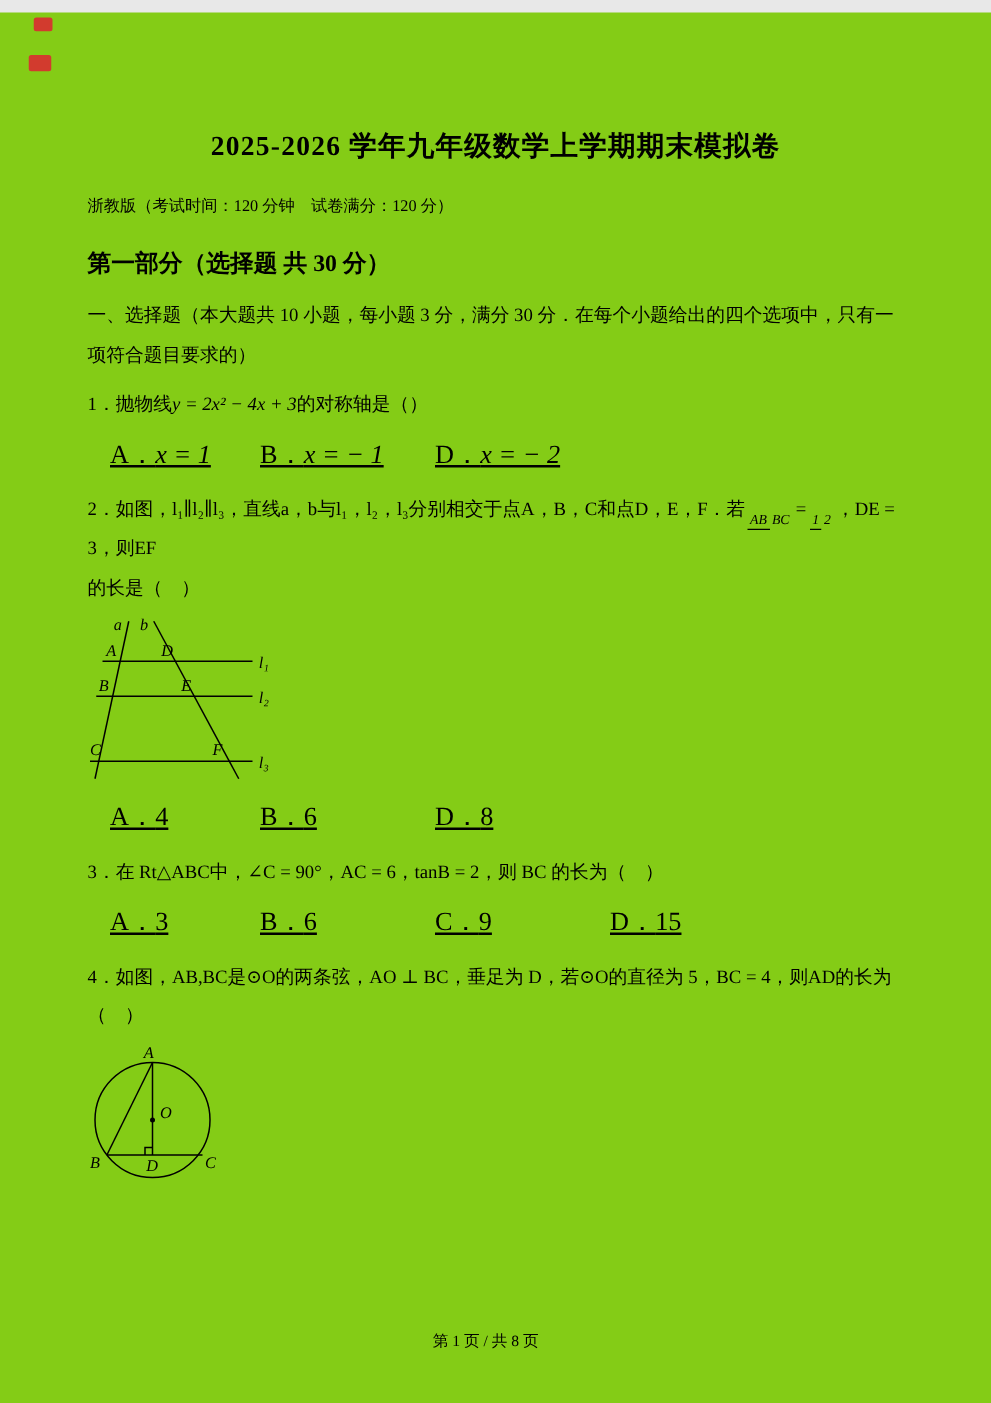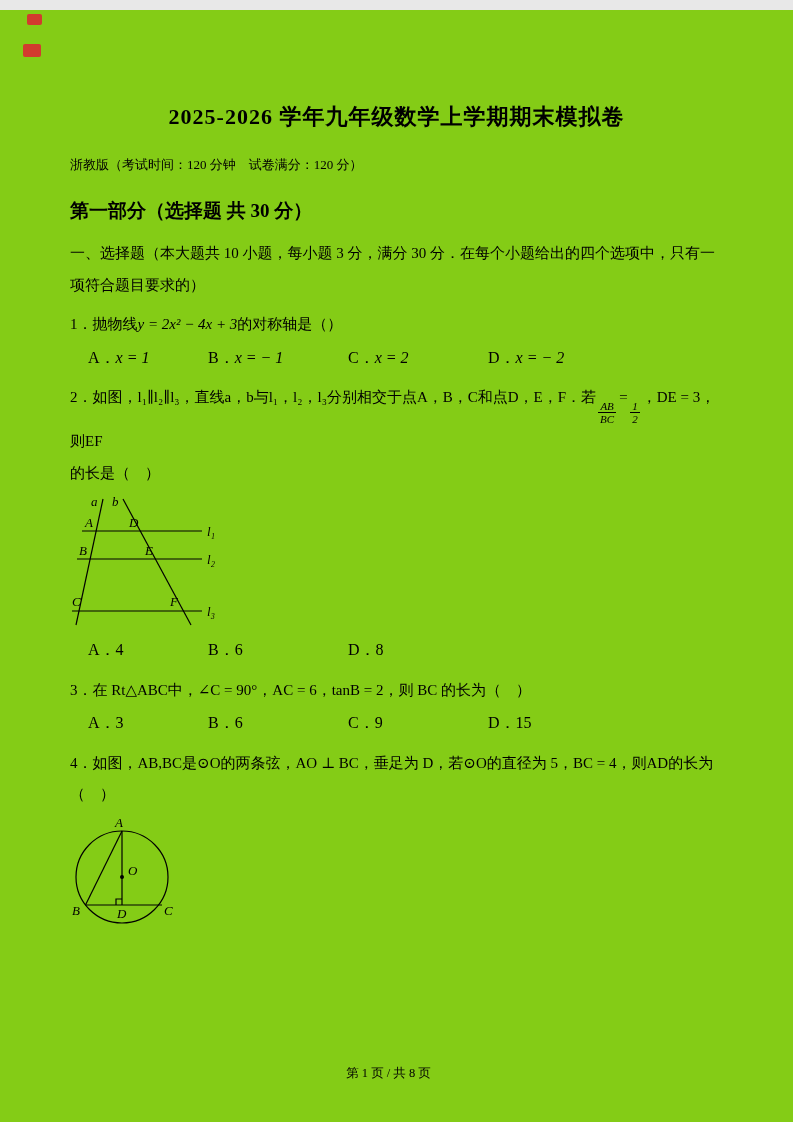--- a/index.html
+++ b/index.html
@@ -16,27 +16,27 @@
   }
   .brand-mark{position:absolute;background:#d23b2e;border-radius:2px;}
   .mark1{left:27px;top:4px;width:15px;height:11px;}
   .mark2{left:23px;top:34px;width:18px;height:13px;}
   .title{margin:92px 0 0;text-align:center;font-size:22px;font-weight:bold;letter-spacing:1px;}
   .subtitle{margin-top:24px;text-align:left;font-size:13px;}
   .section{margin:24px 0 0;text-align:left;font-size:19px;font-weight:bold;}
   .para{font-size:15px;line-height:2.1;margin:14px 0 0;}
   .q{margin-top:8px;}
   .math{font-style:italic;}
-  .opts{display:flex;font-size:16px;line-height:2.1;padding-left:18px;margin:0;}
+  .opts{display:flex;font-size:21px;line-height:2.1;padding-left:18px;margin:0;text-decoration:underline;}
   .opt{white-space:nowrap;}
   .opt:nth-child(1){width:120px;}
   .opt:nth-child(2){width:140px;}
   .opt:nth-child(3){width:140px;}
   .frac{
-    display:inline-flex;flex-direction:column;vertical-align:-0.7em;
+    display:inline-flex;flex-direction:row;vertical-align:-0.7em;
     text-align:center;font-size:11px;line-height:1.15;
     font-style:italic;margin:0 2px;
   }
   .frac .num{border-bottom:1px solid #000;padding:0 2px;}
   .frac .den{padding:0 2px;}
   .fig{display:block;margin:4px 0 0 0;}
   .fig line,.fig circle,.fig polyline,.fig path{stroke:#000;stroke-width:1.2;fill:none;}
   .fig .dot{fill:#000;stroke:none;}
   .flabel{font-family:"Liberation Serif","DejaVu Serif",serif;font-style:italic;font-size:13px;fill:#000;}
   .footer{position:absolute;left:0;right:16px;bottom:50px;text-align:center;font-size:12.5px;}
@@ -52,21 +52,20 @@
   <h1 class="title">2025-2026 学年九年级数学上学期期末模拟卷</h1>
   <div class="subtitle">浙教版（考试时间：120 分钟　试卷满分：120 分）</div>
   <h2 class="section">第一部分（选择题 共 30 分）</h2>
 
   <p class="para">一、选择题（本大题共 10 小题，每小题 3 分，满分 30 分．在每个小题给出的四个选项中，只有一项符合题目要求的）</p>
 
   <p class="para q"><span>1．抛物线</span><span class="math">y = 2x² − 4x + 3</span><span>的对称轴是（）</span></p>
   <div class="opts">
     <span class="opt"><span>A．</span><span class="math">x = 1</span></span>
     <span class="opt"><span>B．</span><span class="math">x = − 1</span></span>
-    <span class="opt"><span>C．</span><span class="math">x = 2</span></span>
     <span class="opt"><span>D．</span><span class="math">x = − 2</span></span>
   </div>
 
   <p class="para q"><span>2．如图，l₁∥l₂∥l₃，直线a，b与l₁，l₂，l₃分别相交于点A，B，C和点D，E，F．若</span><span class="frac">
         <span class="num">AB</span>
         <span class="den">BC</span>
       </span><span class="math">=</span><span class="frac">
         <span class="num">1</span>
         <span class="den">2</span>
       </span><span>，DE = 3，则EF</span><br><span>的长是（　）</span></p>

